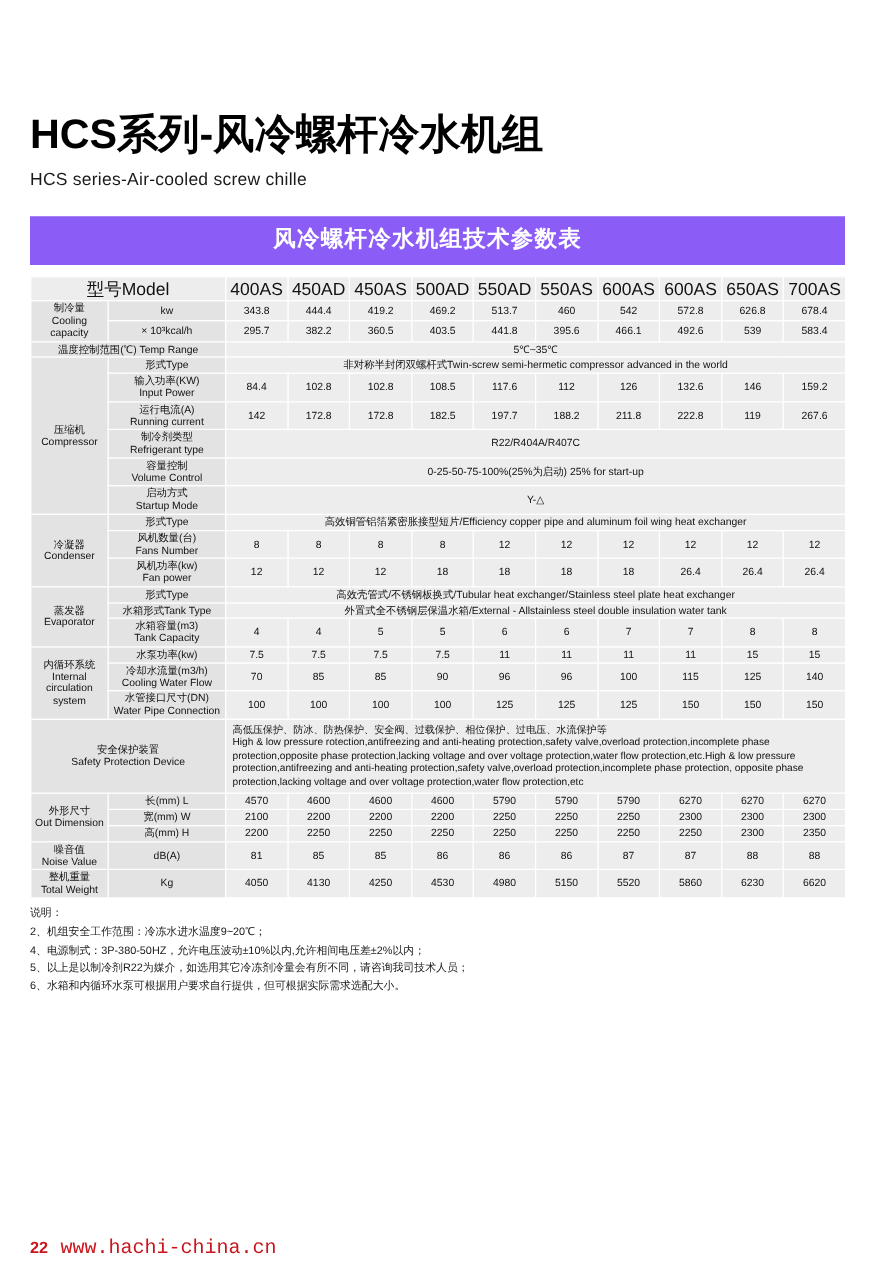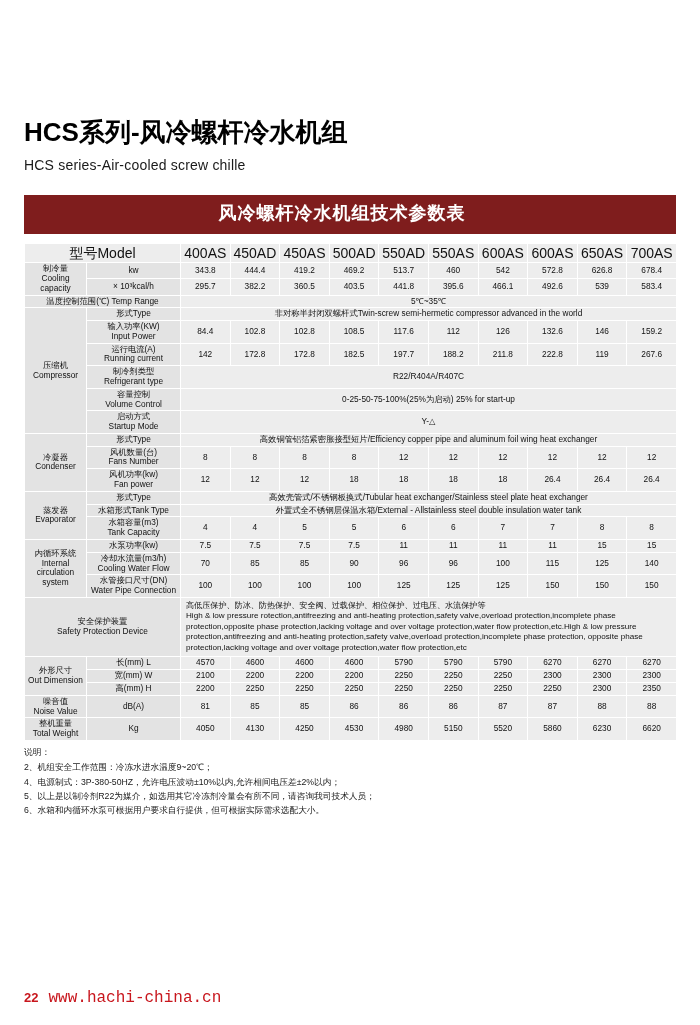--- a/index.html
+++ b/index.html
@@ -16,39 +16,39 @@
     overflow: hidden;
   }
   .page {
     position: relative;
     width: 700px;
     height: 1025px;
     box-sizing: border-box;
     padding: 0 24px;
   }
   .title-zh {
-    font-size: 26px;
+    font-size: 33px;
     font-weight: bold;
     letter-spacing: 0px;
     margin: 0;
-    padding-top: 118px;
+    padding-top: 88px;
     line-height: 1.15;
     color: #000;
   }
   .title-en {
     font-size: 14px;
     font-weight: normal;
     margin: 0;
     padding-top: 9px;
     color: #1a1a1a;
     letter-spacing: 0.2px;
   }
   .redbar {
     margin-top: 22px;
-    background: #7f1d1d;
+    background: #8b5cf6;
     color: #fff;
     text-align: center;
     font-size: 18px;
     font-weight: bold;
     letter-spacing: 1px;
     padding: 9px 16px 10px 0;
     line-height: 1.1;
   }
 
   table.spec {

